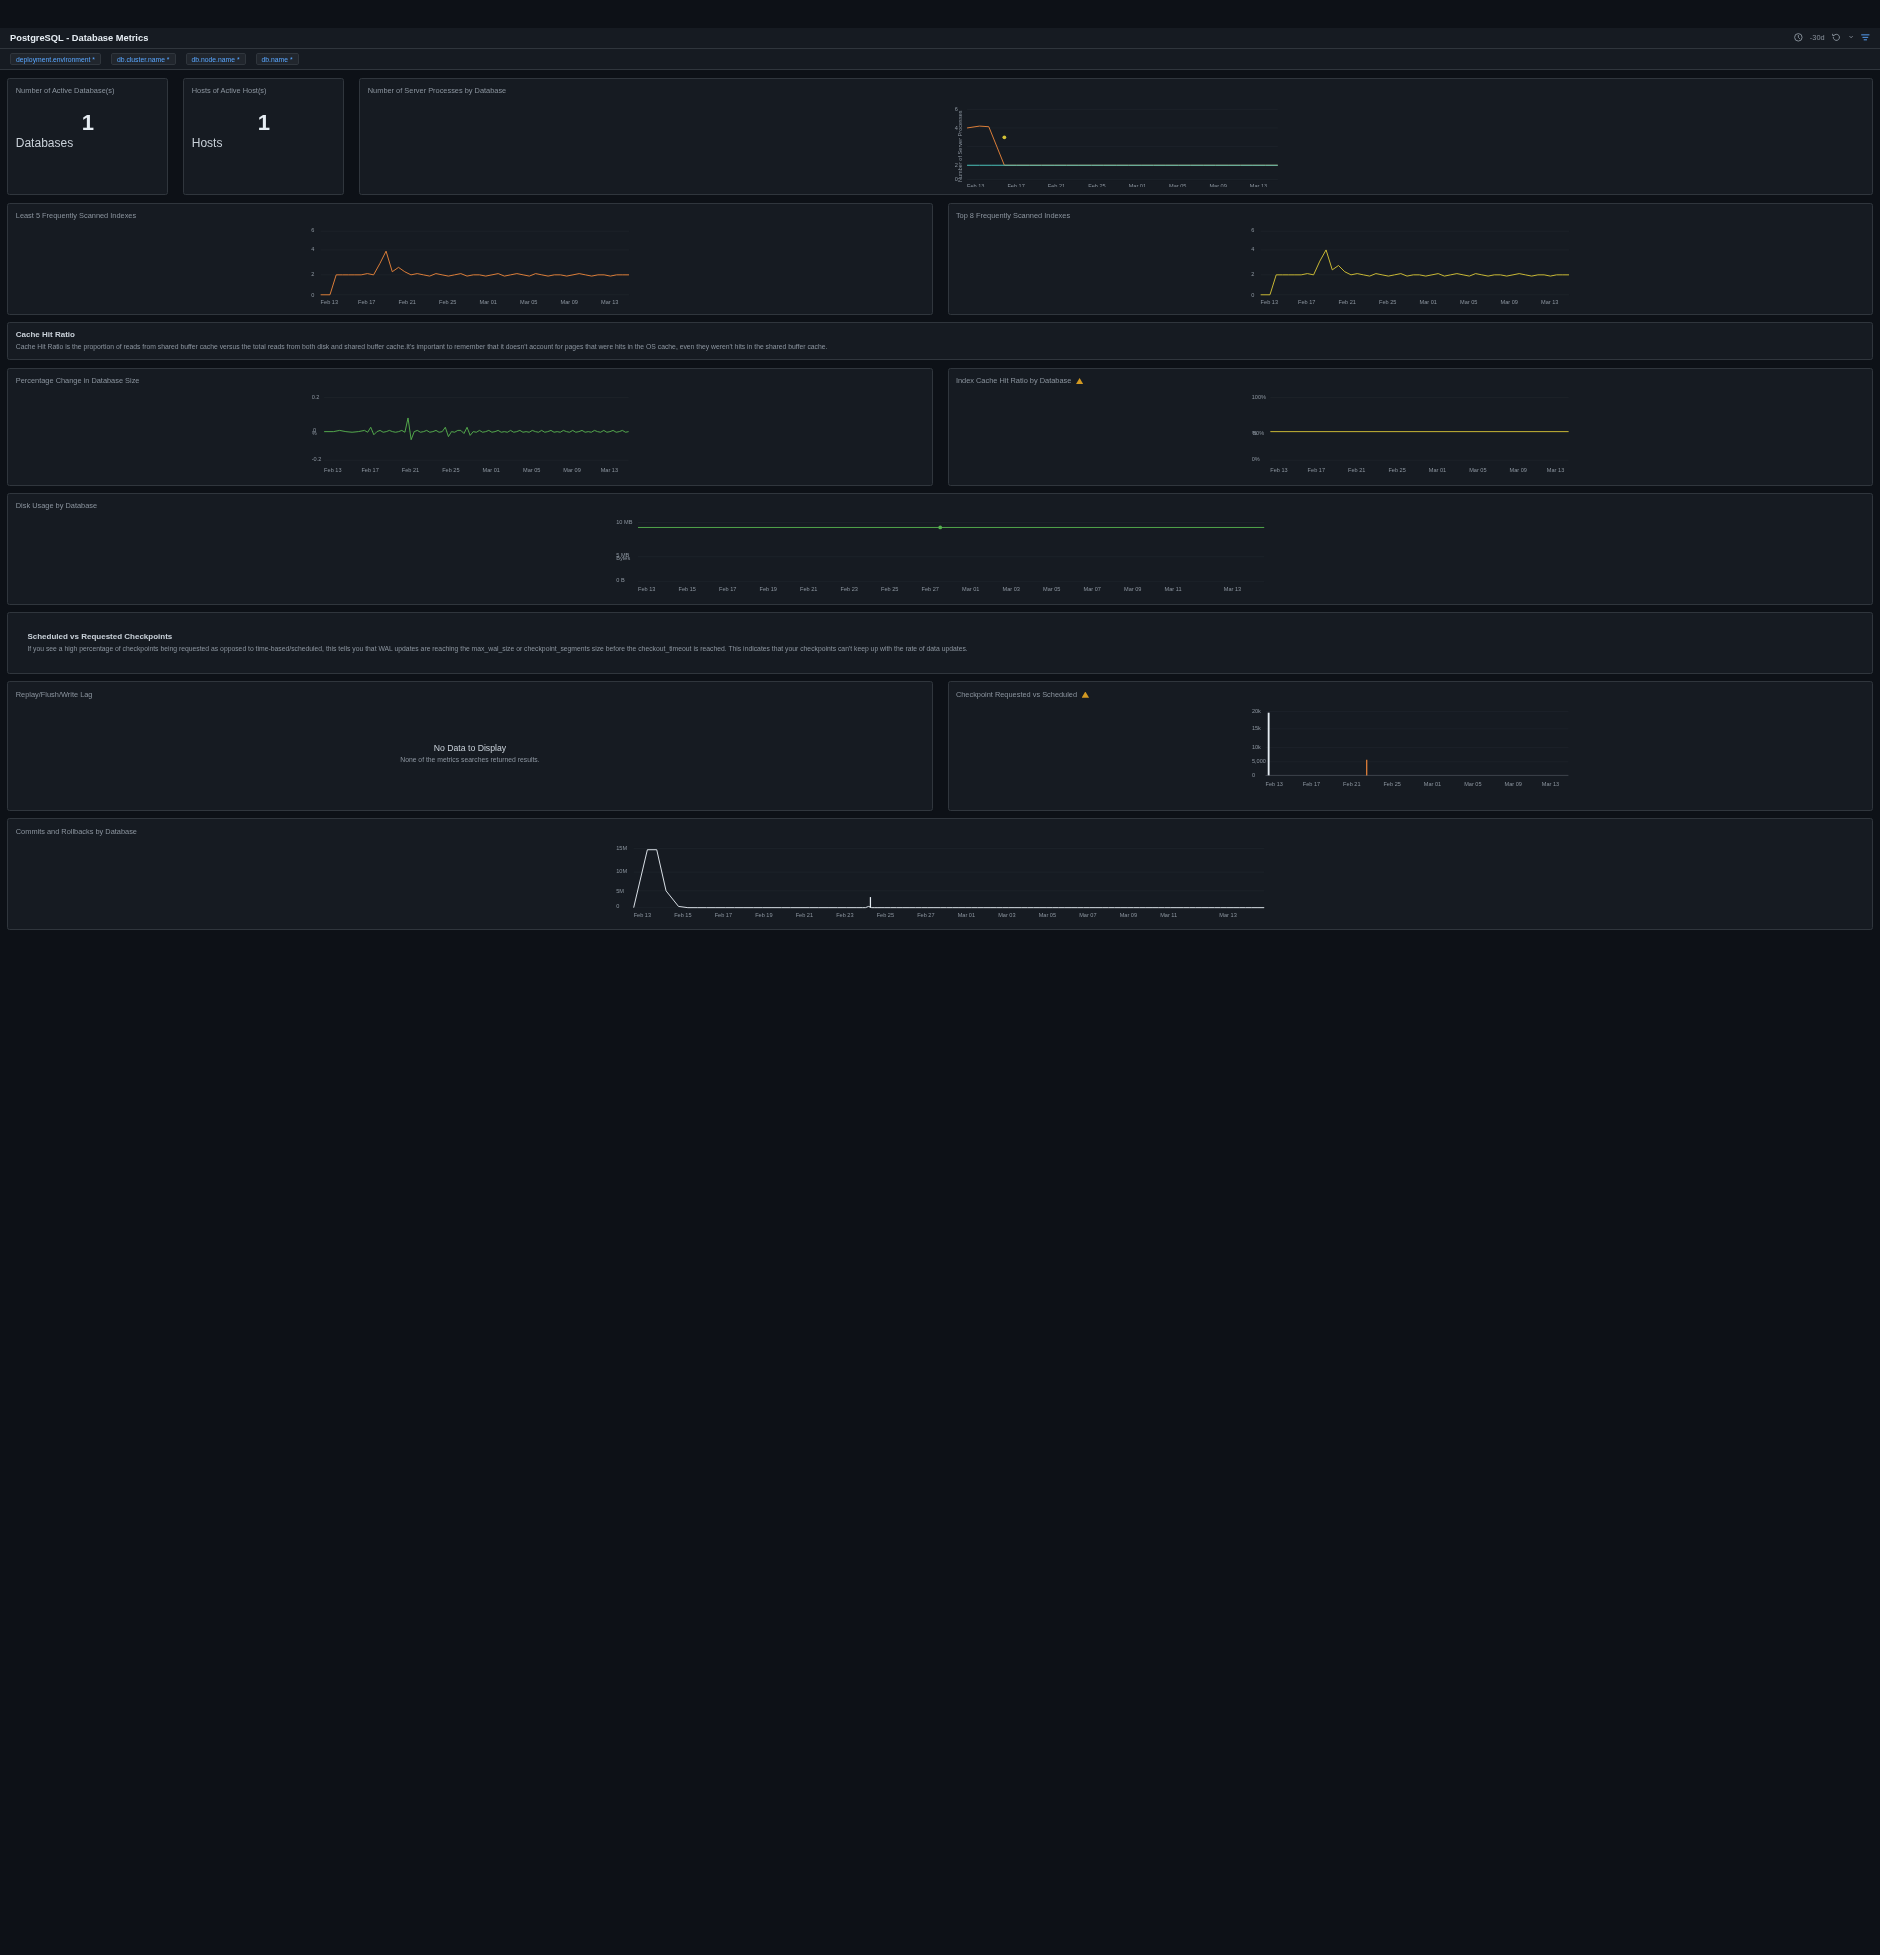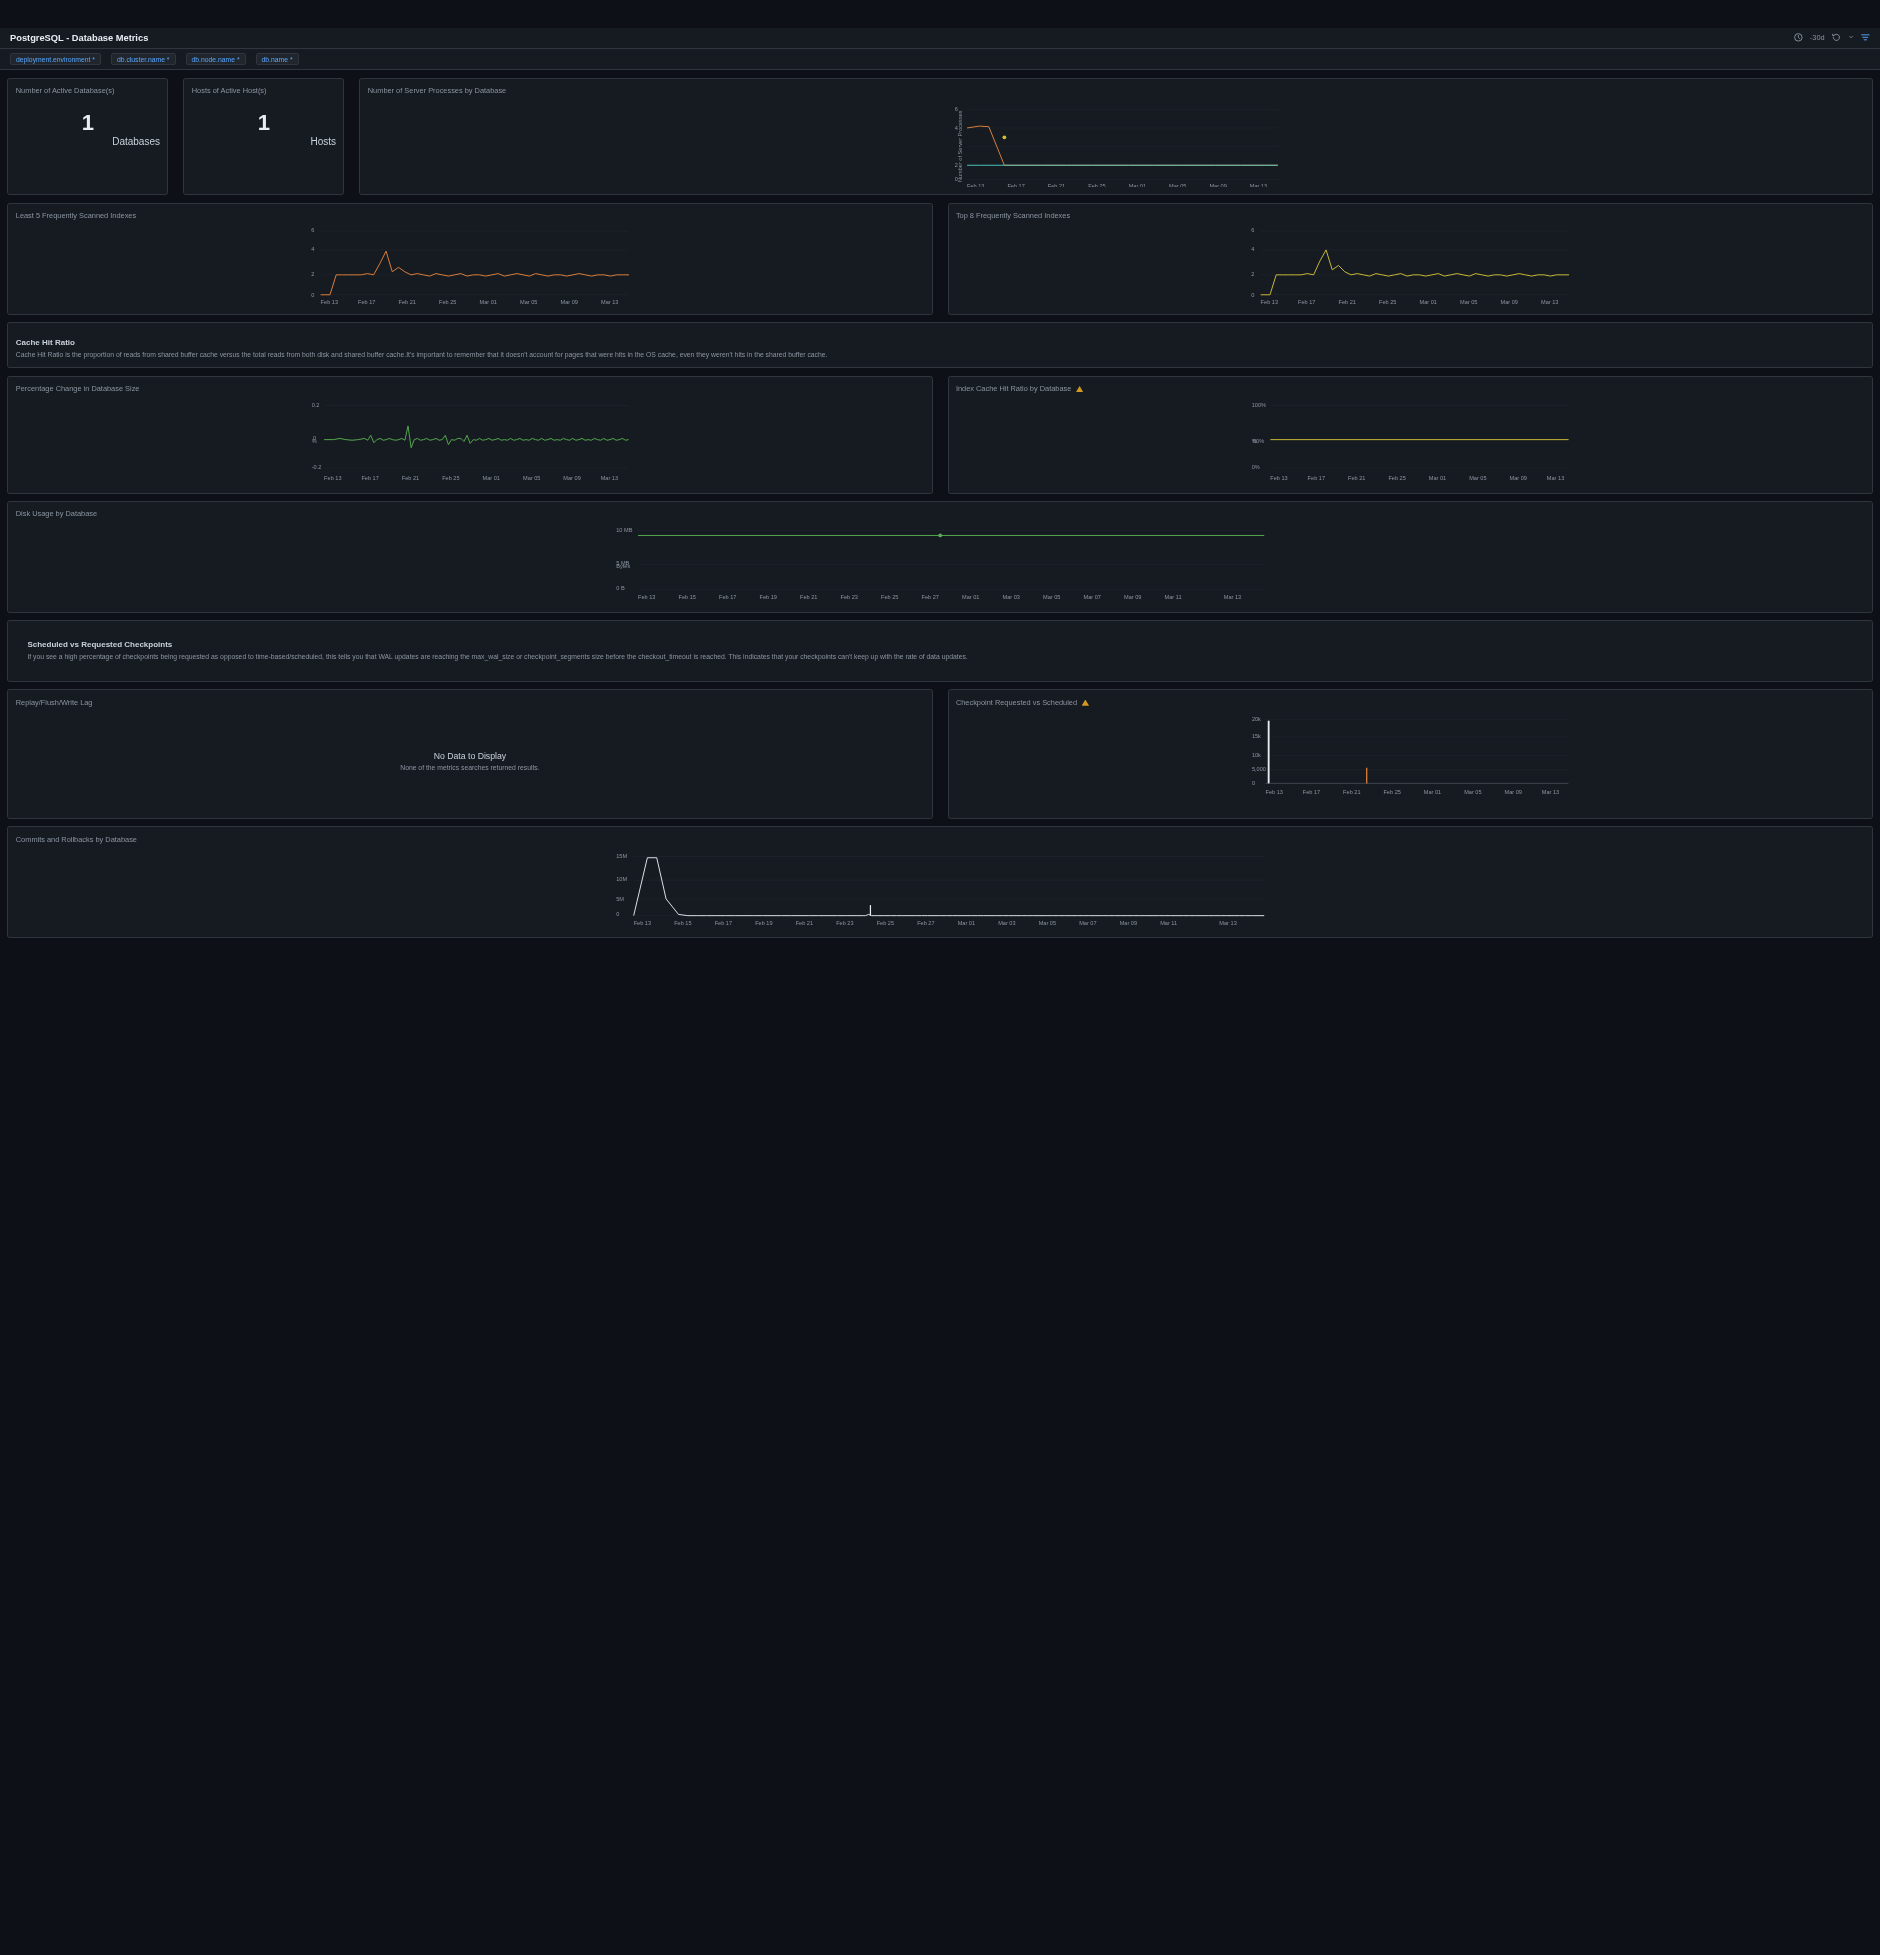--- a/index.html
+++ b/index.html
@@ -76,23 +76,23 @@
       margin-bottom: 5px;
     }
     .stat-value {
       font-size: 22px;
       font-weight: 700;
       color: #e6edf3;
       text-align: center;
       padding-top: 10px;
     }
     .stat-label {
-      font-size: 10px;
+      font-size: 12px;
       color: #c9d1d9;
-      text-align: right;
+      text-align: left;
       padding-bottom: 10px;
     }
     .chart-area {
       position: relative;
       width: 100%;
     }
     svg { display: block; }
     .y-axis-label {
       font-size: 9px;
       fill: #8b949e;
@@ -284,21 +284,21 @@
         <text x="205" y="126" class="x-axis-label" fill="#8b949e">Feb 25</text>
         <text x="270" y="126" class="x-axis-label" fill="#8b949e">Mar 01</text>
         <text x="335" y="126" class="x-axis-label" fill="#8b949e">Mar 05</text>
         <text x="400" y="126" class="x-axis-label" fill="#8b949e">Mar 09</text>
         <text x="465" y="126" class="x-axis-label" fill="#8b949e">Mar 13</text>
       </svg>
     </div>
   </div>
 
   <div style="background:#161b22;border:0.6px solid #30363d;border-radius:2.5px;padding:7.4px;">
-    <div class="section-header" style="padding:0 0 2.5px;margin-top:8px;">Cache Hit Ratio</div>
+    <div class="section-header" style="padding:0 0 2.5px;">Cache Hit Ratio</div>
     <div class="section-desc" style="padding:0;">Cache Hit Ratio is the proportion of reads from shared buffer cache versus the total reads from both disk and shared buffer cache.It's important to remember that it doesn't account for pages that were hits in the OS cache, even they weren't hits in the shared buffer cache.</div>
   </div>
 
   <div class="row">
 
     <div class="panel">
       <div class="panel-title">Percentage Change in Database Size</div>
       <svg width="100%" height="87" viewBox="0 0 510 140" style="font-size:12px">
         <text x="0" y="14" class="y-axis-label" fill="#8b949e">0.2</text>
         <text x="0" y="72" class="y-axis-label" fill="#8b949e">%</text>

